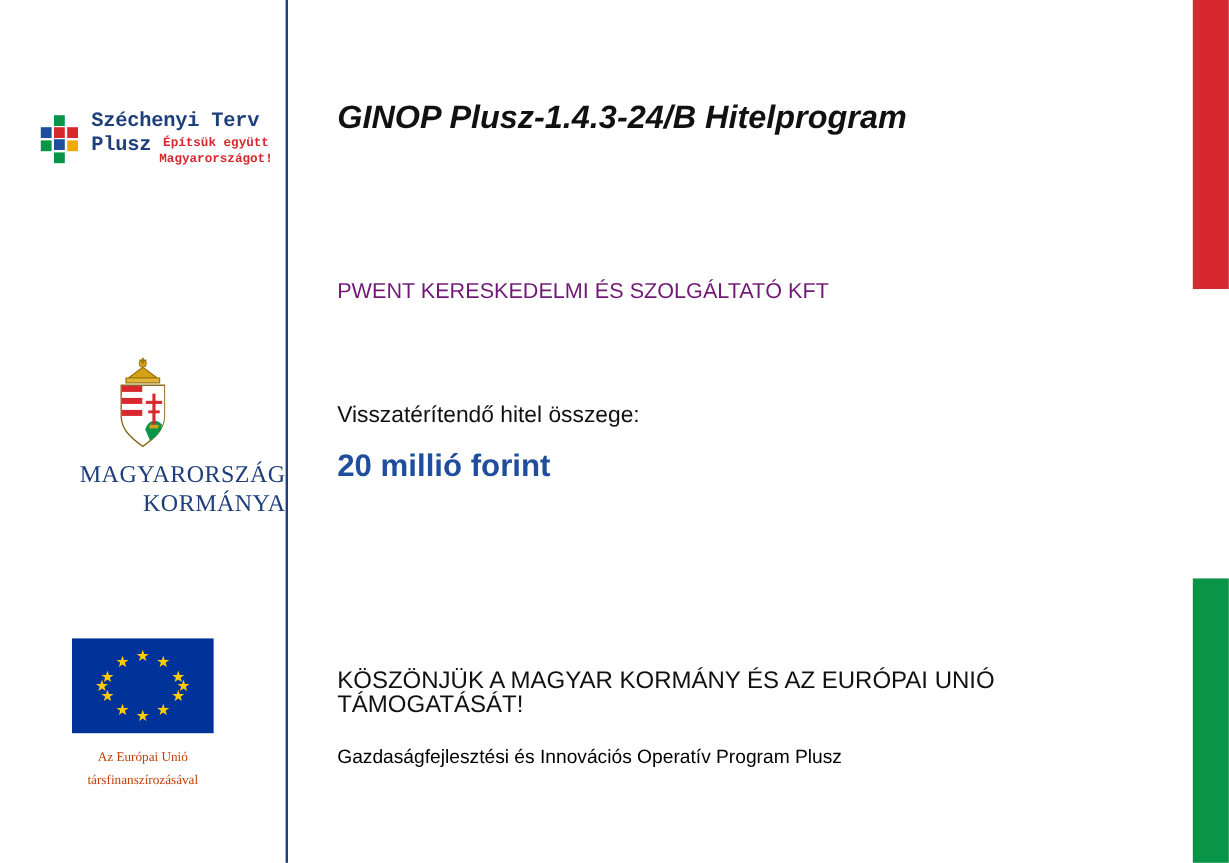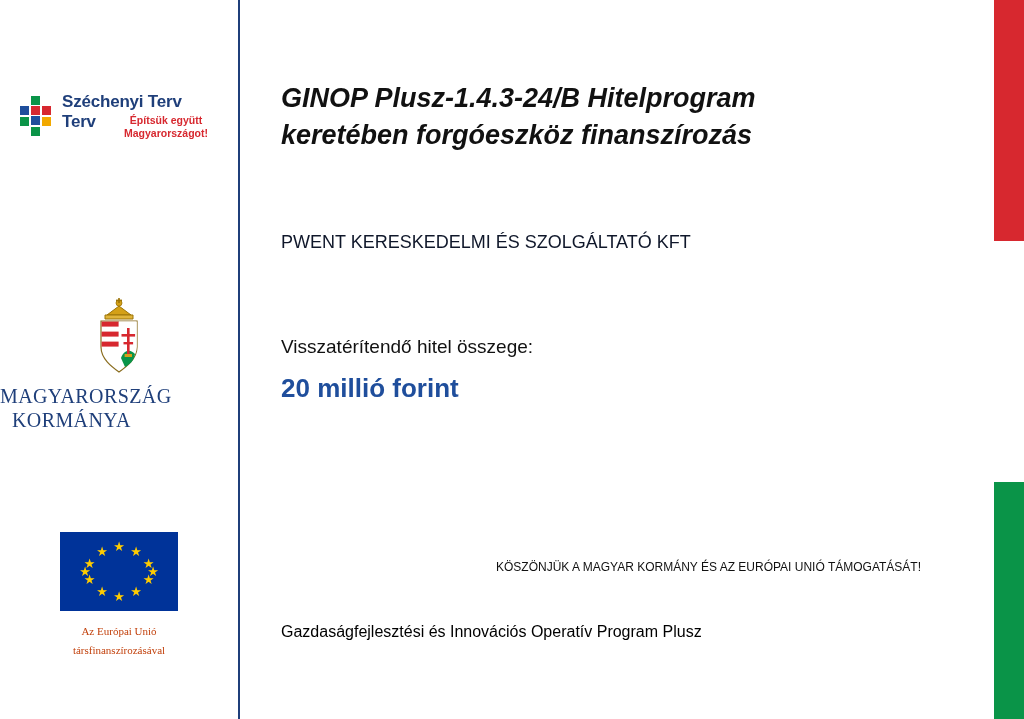--- a/index.html
+++ b/index.html
@@ -57,24 +57,25 @@
     position: absolute;
     left: 0;
     top: 0;
     width: 238px;
     height: 719px;
   }
 
   
   .szt {
     position: absolute;
-    left: 8px;
+    left: 22px;
     top: 88px;
     width: 200px;
     height: 80px;
+    font-family: Liberation Mono, monospace;
   }
   .szt-mark {
     position: absolute;
     left: 8px;
     top: 8px;
     width: 40px;
     height: 42px;
   }
   .szt-mark i {
     position: absolute;
@@ -112,21 +113,21 @@
     line-height: 12.5px;
     text-align: center;
   }
 
   
   .gov {
     position: absolute;
     left: 0;
     top: 298px;
     width: 238px;
-    text-align: left;
+    text-align: right;
   }
   .crest {
     margin: 0 auto;
     width: 64px;
     height: 78px;
     position: relative;
   }
   .gov-l1 {
     margin-top: 8px;
     font-family: "Liberation Serif", serif;
@@ -194,21 +195,21 @@
     color: #111111;
     line-height: 37px;
     font-style: italic;
   }
   .company {
     position: absolute;
     top: 230px;
     left: 0;
     width: 640px;
     font-size: 18px;
-    color: #0f172a;
+    color: #701a75;
     line-height: 24px;
   }
   .amount-label {
     position: absolute;
     top: 337px;
     left: 0;
     font-size: 19px;
     color: #111111;
     line-height: 20px;
   }
@@ -219,24 +220,23 @@
     font-size: 26px;
     font-weight: bold;
     color: #1f4e9c;
     line-height: 40px;
   }
   .thanks {
     position: absolute;
     top: 557px;
     left: 0;
     width: 640px;
-    font-size: 12px;
+    font-size: 20px;
     color: #111111;
     line-height: 20px;
-    text-align: right;
   }
   .program {
     position: absolute;
     top: 621px;
     left: 0;
     width: 640px;
     font-size: 16px;
     color: #000000;
     line-height: 22px;
   }
@@ -260,21 +260,21 @@
         <i class="sq" style="left:15px; top:10px; background:#d7282f;"></i>
         <i class="sq" style="left:4px;  top:10px; background:#1f4e9c;"></i>
         <i class="sq" style="left:26px; top:10px; background:#d7282f;"></i>
         <i class="sq" style="left:15px; top:20px; background:#1f4e9c;"></i>
         <i class="sq" style="left:4px;  top:21px; background:#0a9448;"></i>
         <i class="sq" style="left:26px; top:21px; background:#f2a900;"></i>
         <i class="sq" style="left:15px; top:31px; background:#0a9448;"></i>
       </div>
       <div class="szt-text">
         <div class="szt-l1">Széchenyi Terv</div>
-        <div class="szt-l2">Terv</div>
+        <div class="szt-l2">Plusz</div>
       </div>
       <div class="szt-slogan">
         <div>Építsük együtt</div>
         <div>Magyarországot!</div>
       </div>
     </div>
 
     <div class="gov">
       <div class="crest">
         <svg width="64" height="78" viewBox="0 0 64 78" xmlns="http://www.w3.org/2000/svg">
@@ -321,21 +321,20 @@
       <div class="eu-cap">
         <div>Az Európai Unió</div>
         <div>társfinanszírozásával</div>
       </div>
     </div>
   </div>
 
   <div class="main">
     <div class="title">
       <div>GINOP Plusz-1.4.3-24/B Hitelprogram</div>
-      <div>keretében forgóeszköz finanszírozás</div>
     </div>
 
     <div class="company">PWENT KERESKEDELMI ÉS SZOLGÁLTATÓ KFT</div>
 
     <div class="amount-label">Visszatérítendő hitel összege:</div>
     <div class="amount-value">20 millió forint</div>
 
     <div class="thanks">KÖSZÖNJÜK A MAGYAR KORMÁNY ÉS AZ EURÓPAI UNIÓ TÁMOGATÁSÁT!</div>
     <div class="program">Gazdaságfejlesztési és Innovációs Operatív Program Plusz</div>
   </div>

